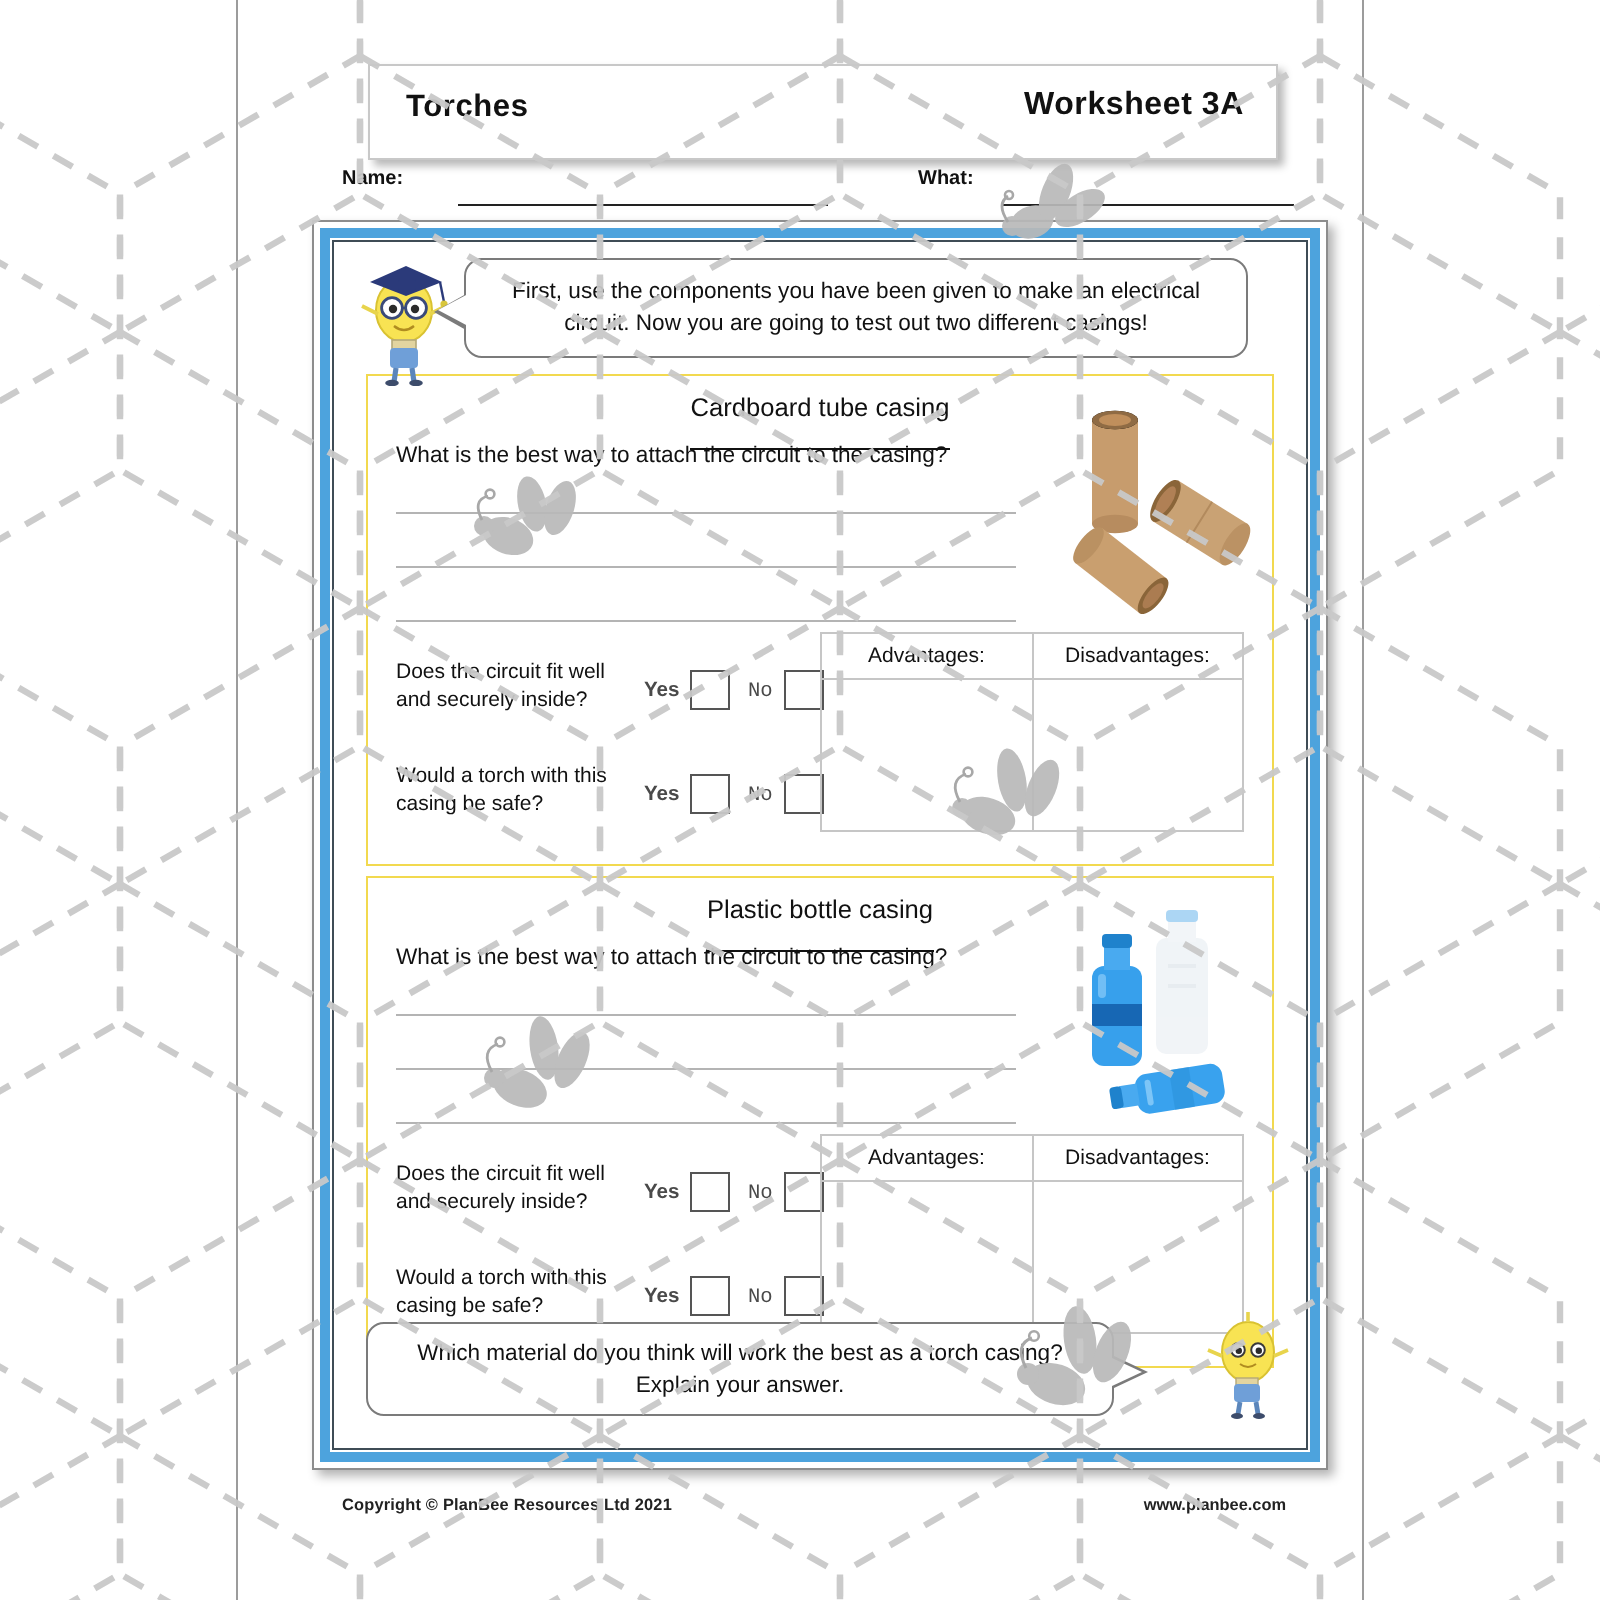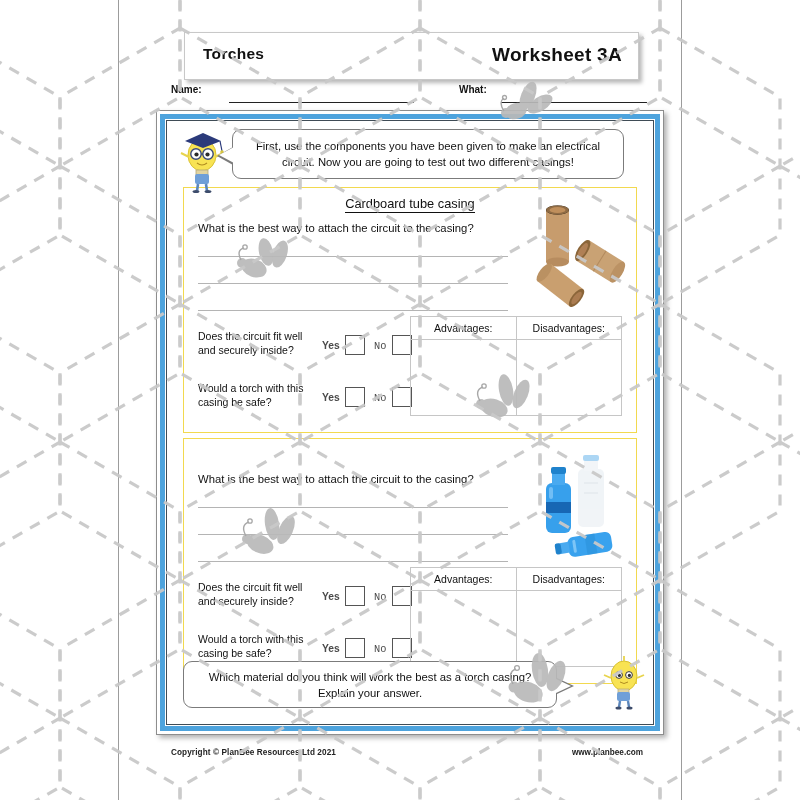--- a/index.html
+++ b/index.html
@@ -62,21 +62,21 @@
     top: 12px;
     font-size: 15.5px;
     font-weight: bold;
     color: #111111;
     letter-spacing: 0.3px;
   }
   .title-right {
     position: absolute;
     right: 16px;
     top: 11px;
-    font-size: 19px;
+    font-size: 16px;
     font-weight: bold;
     color: #111111;
     letter-spacing: 0.3px;
   }
 
   
   .namedate {
     position: absolute;
     left: 52px;
     top: 84px;
@@ -229,21 +229,21 @@
     position: absolute;
     left: 0; right: 0;
     top: 8px;
     text-align: center;
     font-size: 12.8px;
     color: #111111;
     font-weight: normal;
   }
   .sec-title span {
     border-bottom: 1.2px solid #111111;
-    padding-bottom: 1px;
+    padding-bottom: 13px;
   }
 
   .sec-question {
     position: absolute;
     left: 14px;
     top: 34px;
     font-size: 11.3px;
     color: #111111;
   }
 
@@ -466,20 +466,23 @@
             </div>
             <div class="adv-body">
               <div class="adv-cell left"></div>
               <div class="adv-cell"></div>
             </div>
           </div>
         </div>
 
         <div class="section section-2">
 
+          <div class="sec-title">
+            <span>Plastic bottle casing</span>
+          </div>
 
           <div class="sec-question">What is the best way to attach the circuit to the casing?</div>
 
           <div class="answer-line al1"></div>
           <div class="answer-line al2"></div>
           <div class="answer-line al3"></div>
 
           <svg class="product-art" viewBox="0 0 102 105">
 
             <g opacity="0.45">

